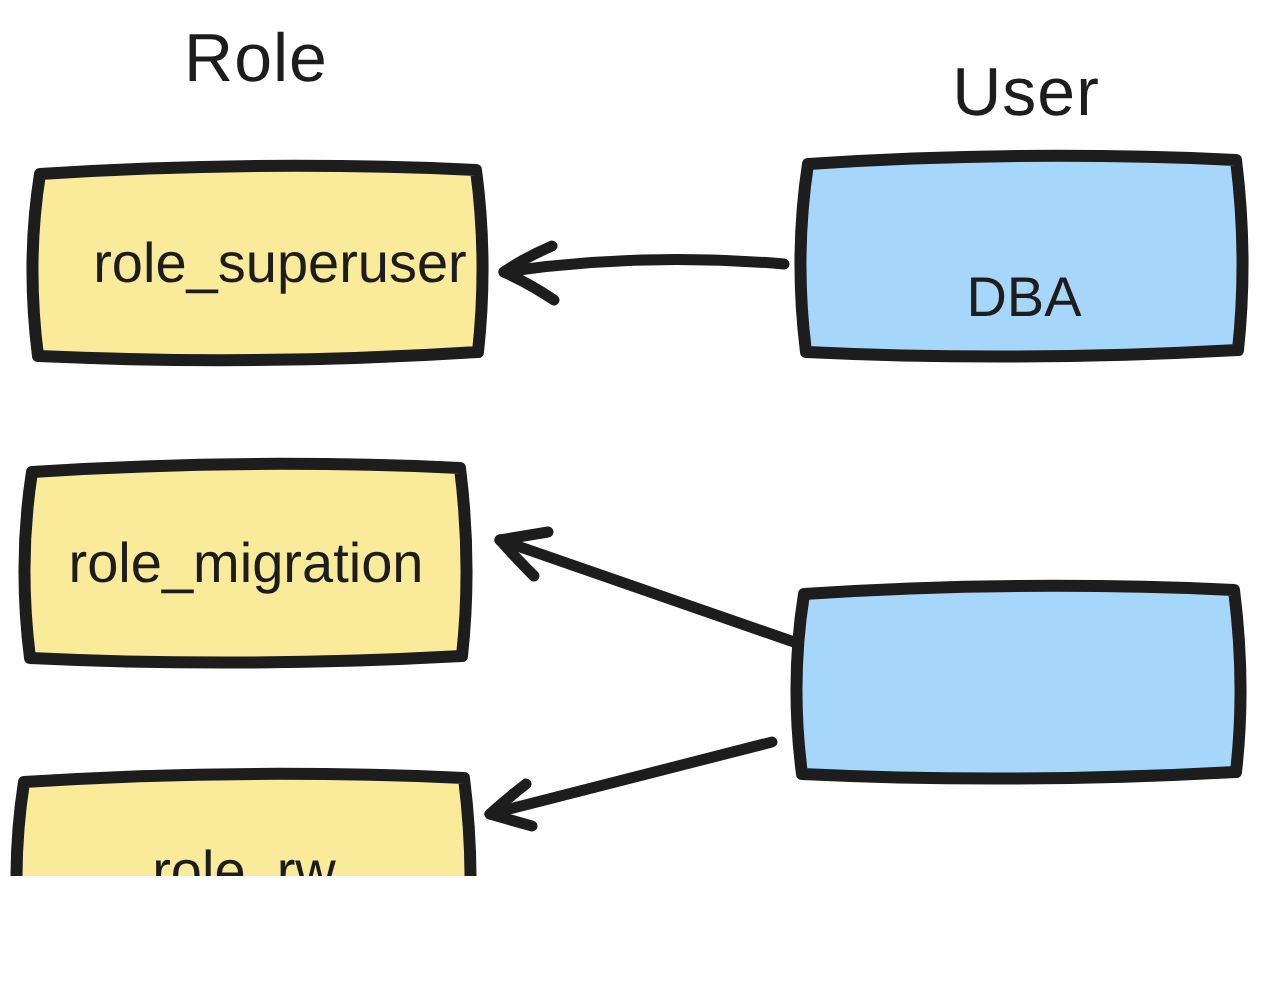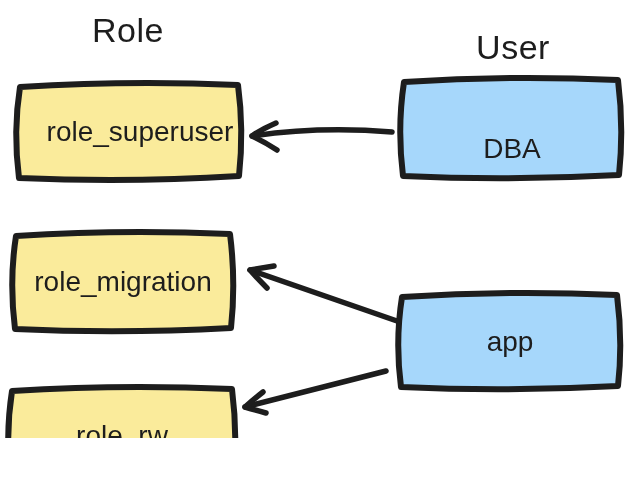--- a/index.html
+++ b/index.html
@@ -81,15 +81,14 @@
   </svg>
 
   <div class="label col-title" style="left:128px; top:30px;">Role</div>
   <div class="label col-title" style="left:513px; top:47px;">User</div>
 
   <div class="label node-label" style="left:140px; top:132px;">role_superuser</div>
   <div class="label node-label" style="left:123px; top:282px;text-align:center;">role_migration</div>
   <div class="label node-label" style="left:122px; top:436px;text-align:center;">role_rw</div>
 
   <div class="label node-label" style="left:512px; top:128px;margin-top:21px;">DBA</div>
-  <div class="label node-label" style="left:510px; top:342px;">app</div>
 
 </div>
 
 </body></html>

